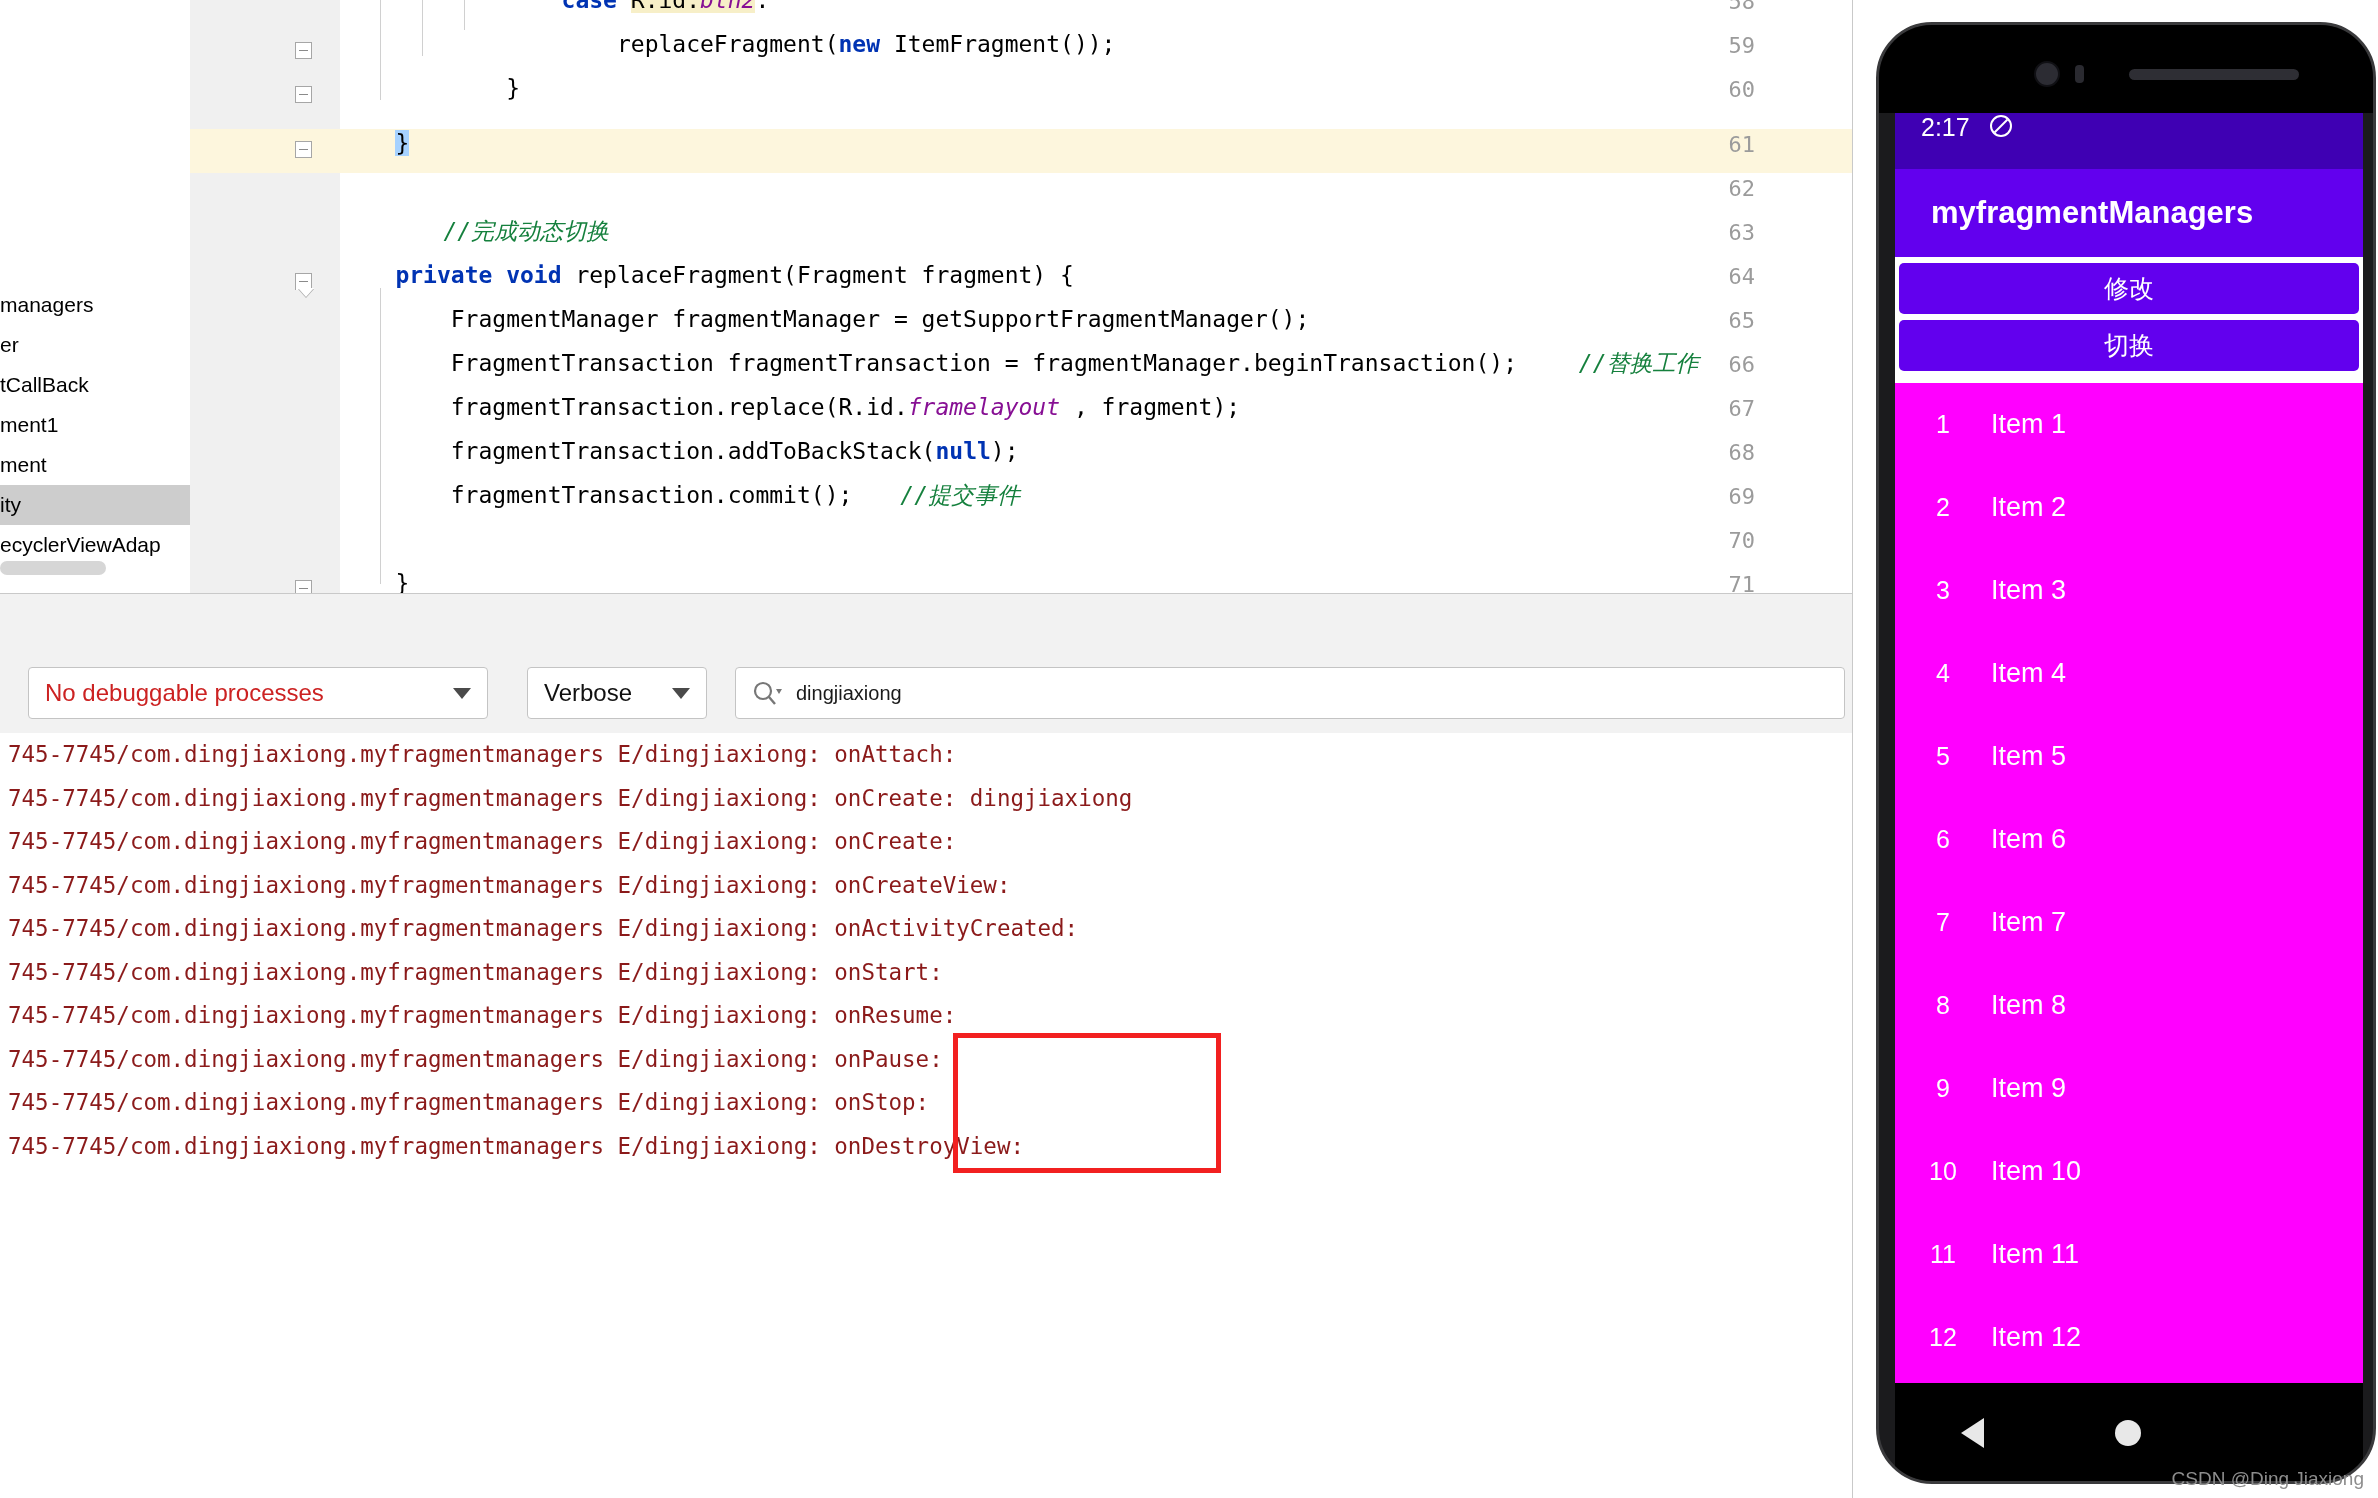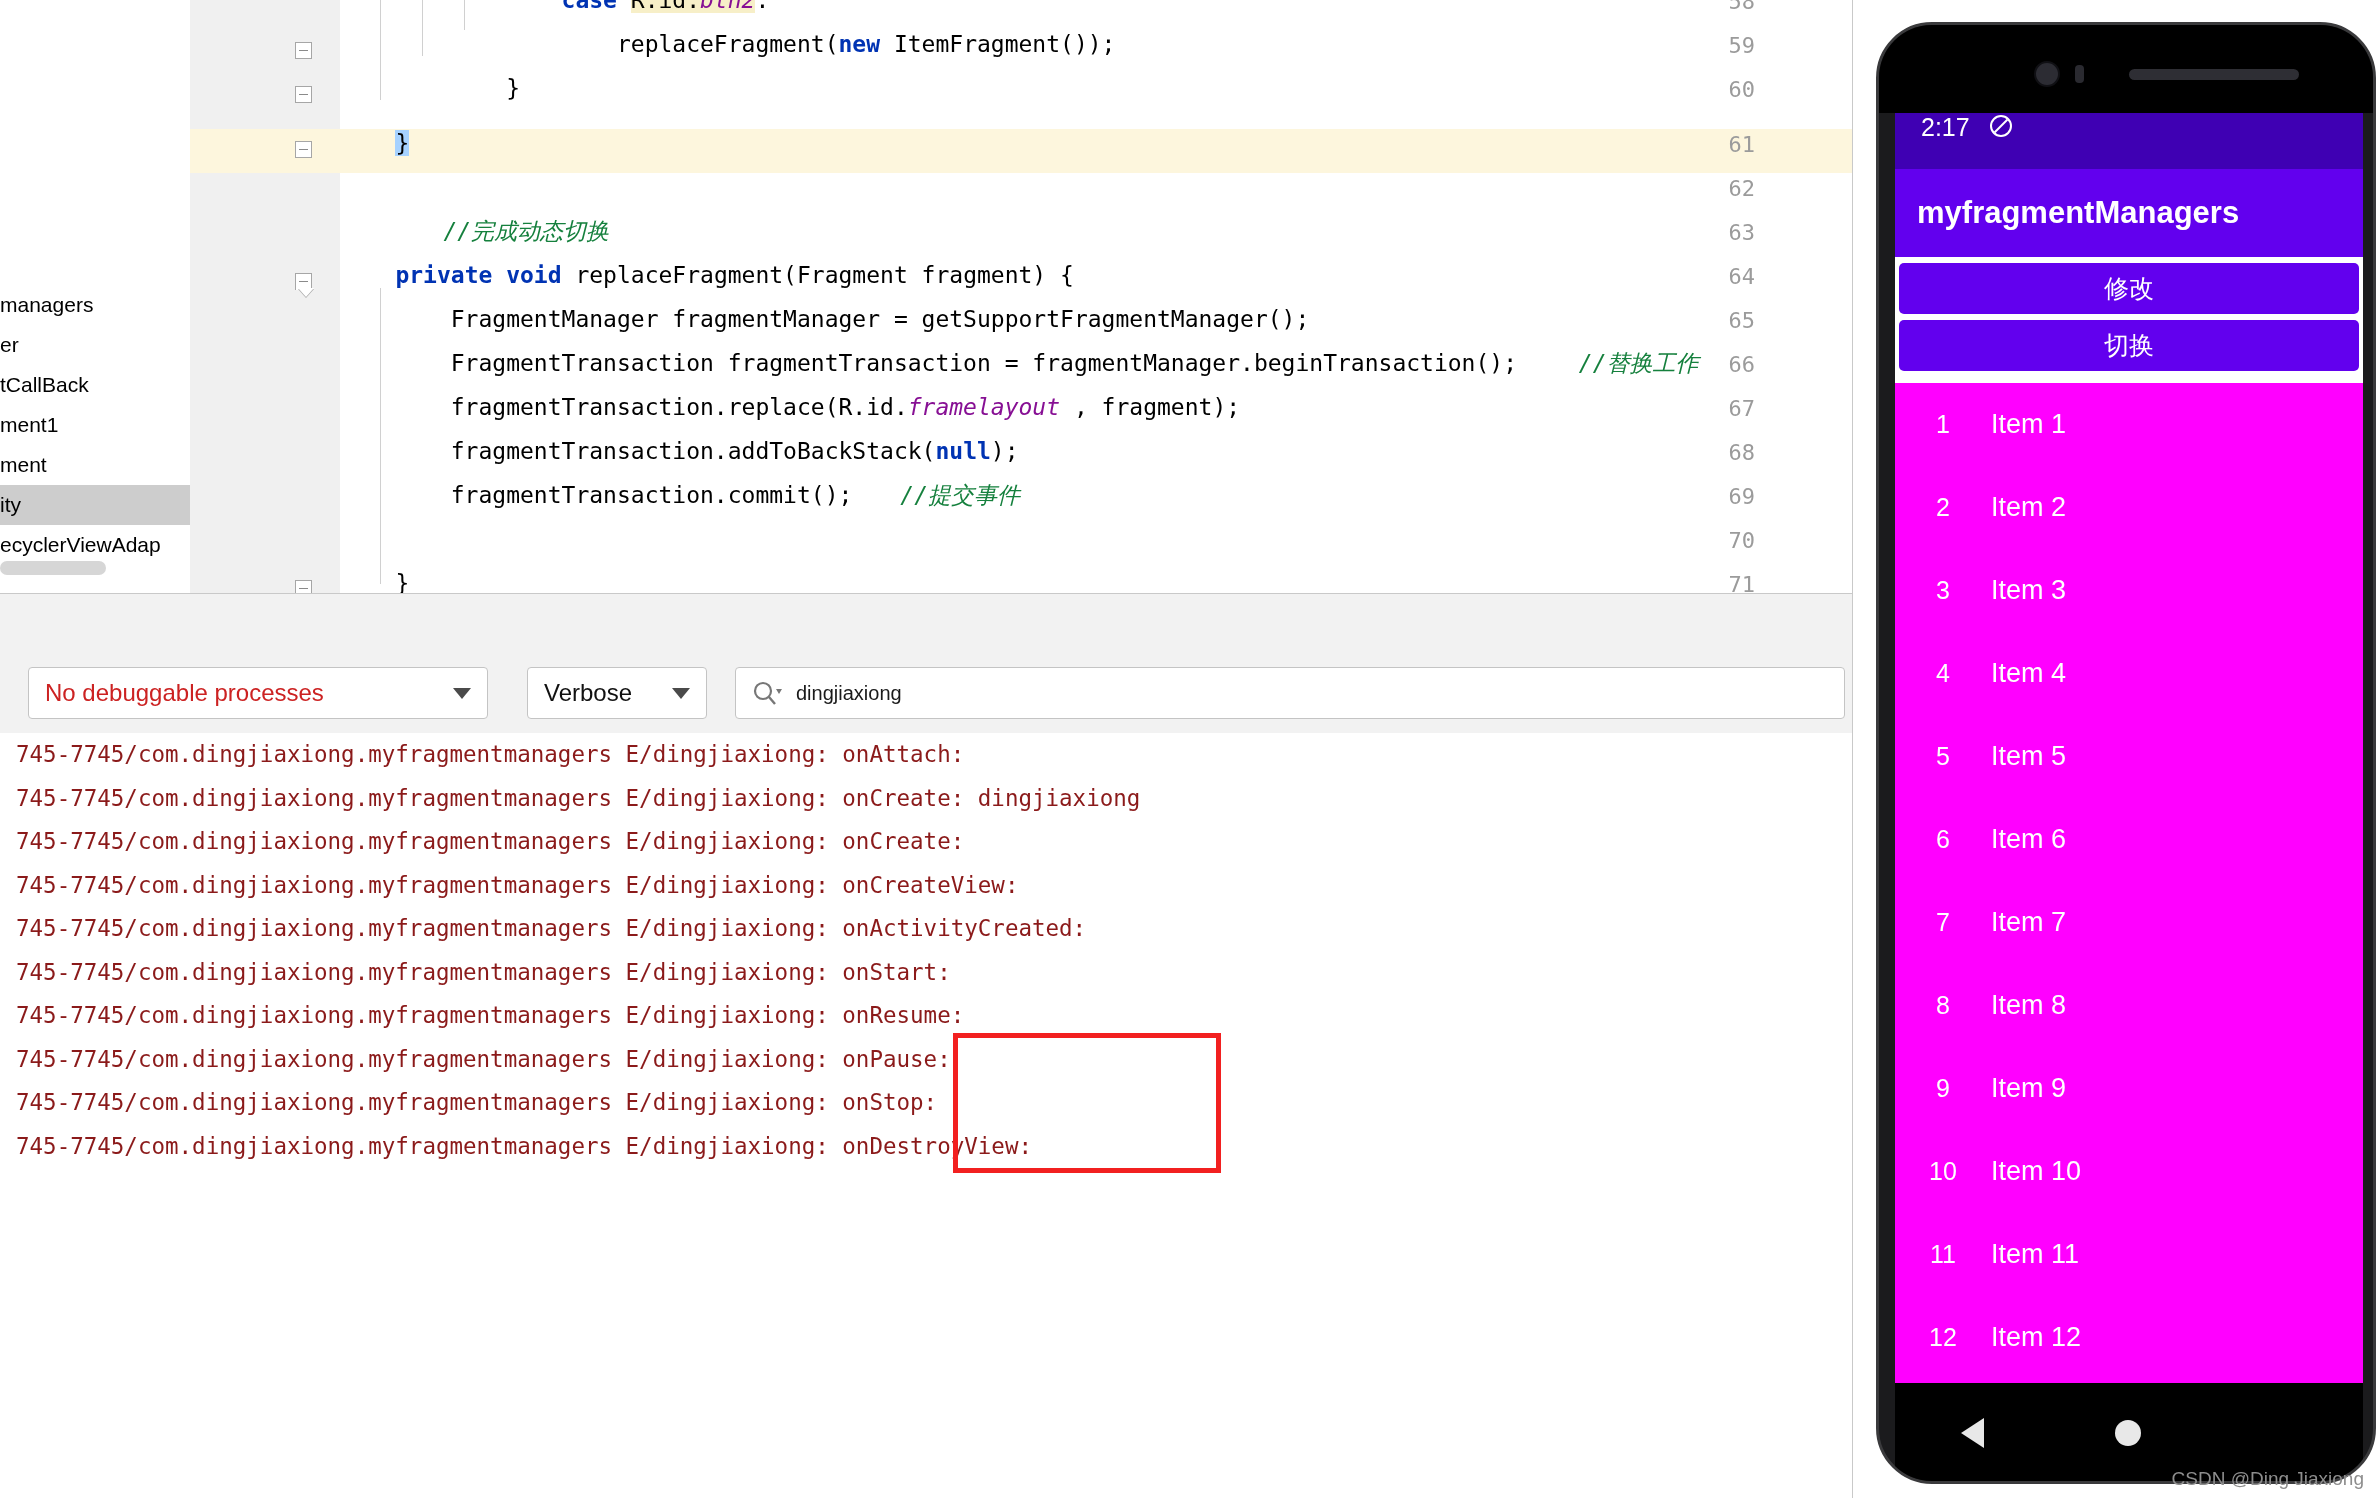--- a/index.html
+++ b/index.html
@@ -122,21 +122,21 @@
   }
   #search-icon{margin-left:16px;display:flex;align-items:center;}
   #search-text{font-size:20px;color:#1a1a1a;margin-left:14px;}
   #log-lines{
     position:absolute;left:0;top:80px;width:1853px;height:765px;
     font-family:"DejaVu Sans Mono", monospace;
     font-size:22.5px;
     color:#8b1a1a;
     overflow:hidden;
   }
-  .log-row{height:43.5px;line-height:43.5px;white-space:pre;padding-left:0px;margin-left:16px;}
+  .log-row{height:43.5px;line-height:43.5px;white-space:pre;padding-left:8px;}
   #red-box{
     position:absolute;left:953px;top:1033px;width:268px;height:140px;
     border:5px solid #f22020;box-sizing:border-box;
     pointer-events:none;
   }
   
   #emulator-pane{
     position:absolute;left:1853px;top:0;width:525px;height:1498px;background:#ffffff;
   }
   #phone{
@@ -167,21 +167,21 @@
   #statusbar{
     height:56px;background:#3f00b3;color:#ffffff;
     display:flex;align-items:flex-start;
   }
   #clock{font-size:25px;padding-left:26px;font-weight:500;}
   #status-icon{margin-left:18px;display:flex;align-items:center;}
   #appbar{
     height:88px;background:#6200ee;color:#ffffff;
     display:flex;align-items:center;
   }
-  #app-title{font-size:31px;font-weight:bold;padding-left:22px;}
+  #app-title{font-size:31px;font-weight:bold;padding-left:36px;}
   .mbtn{
     height:51px;background:#6200ee;color:#ffffff;
     display:flex;align-items:center;justify-content:center;
     font-size:25px;margin:6px 4px 0 4px;border-radius:5px;
   }
   #list{
     margin-top:12px;background:#ff00ff;height:1036px;overflow:hidden;
   }
   .litem{
     height:83px;display:flex;align-items:center;color:#ffffff;

